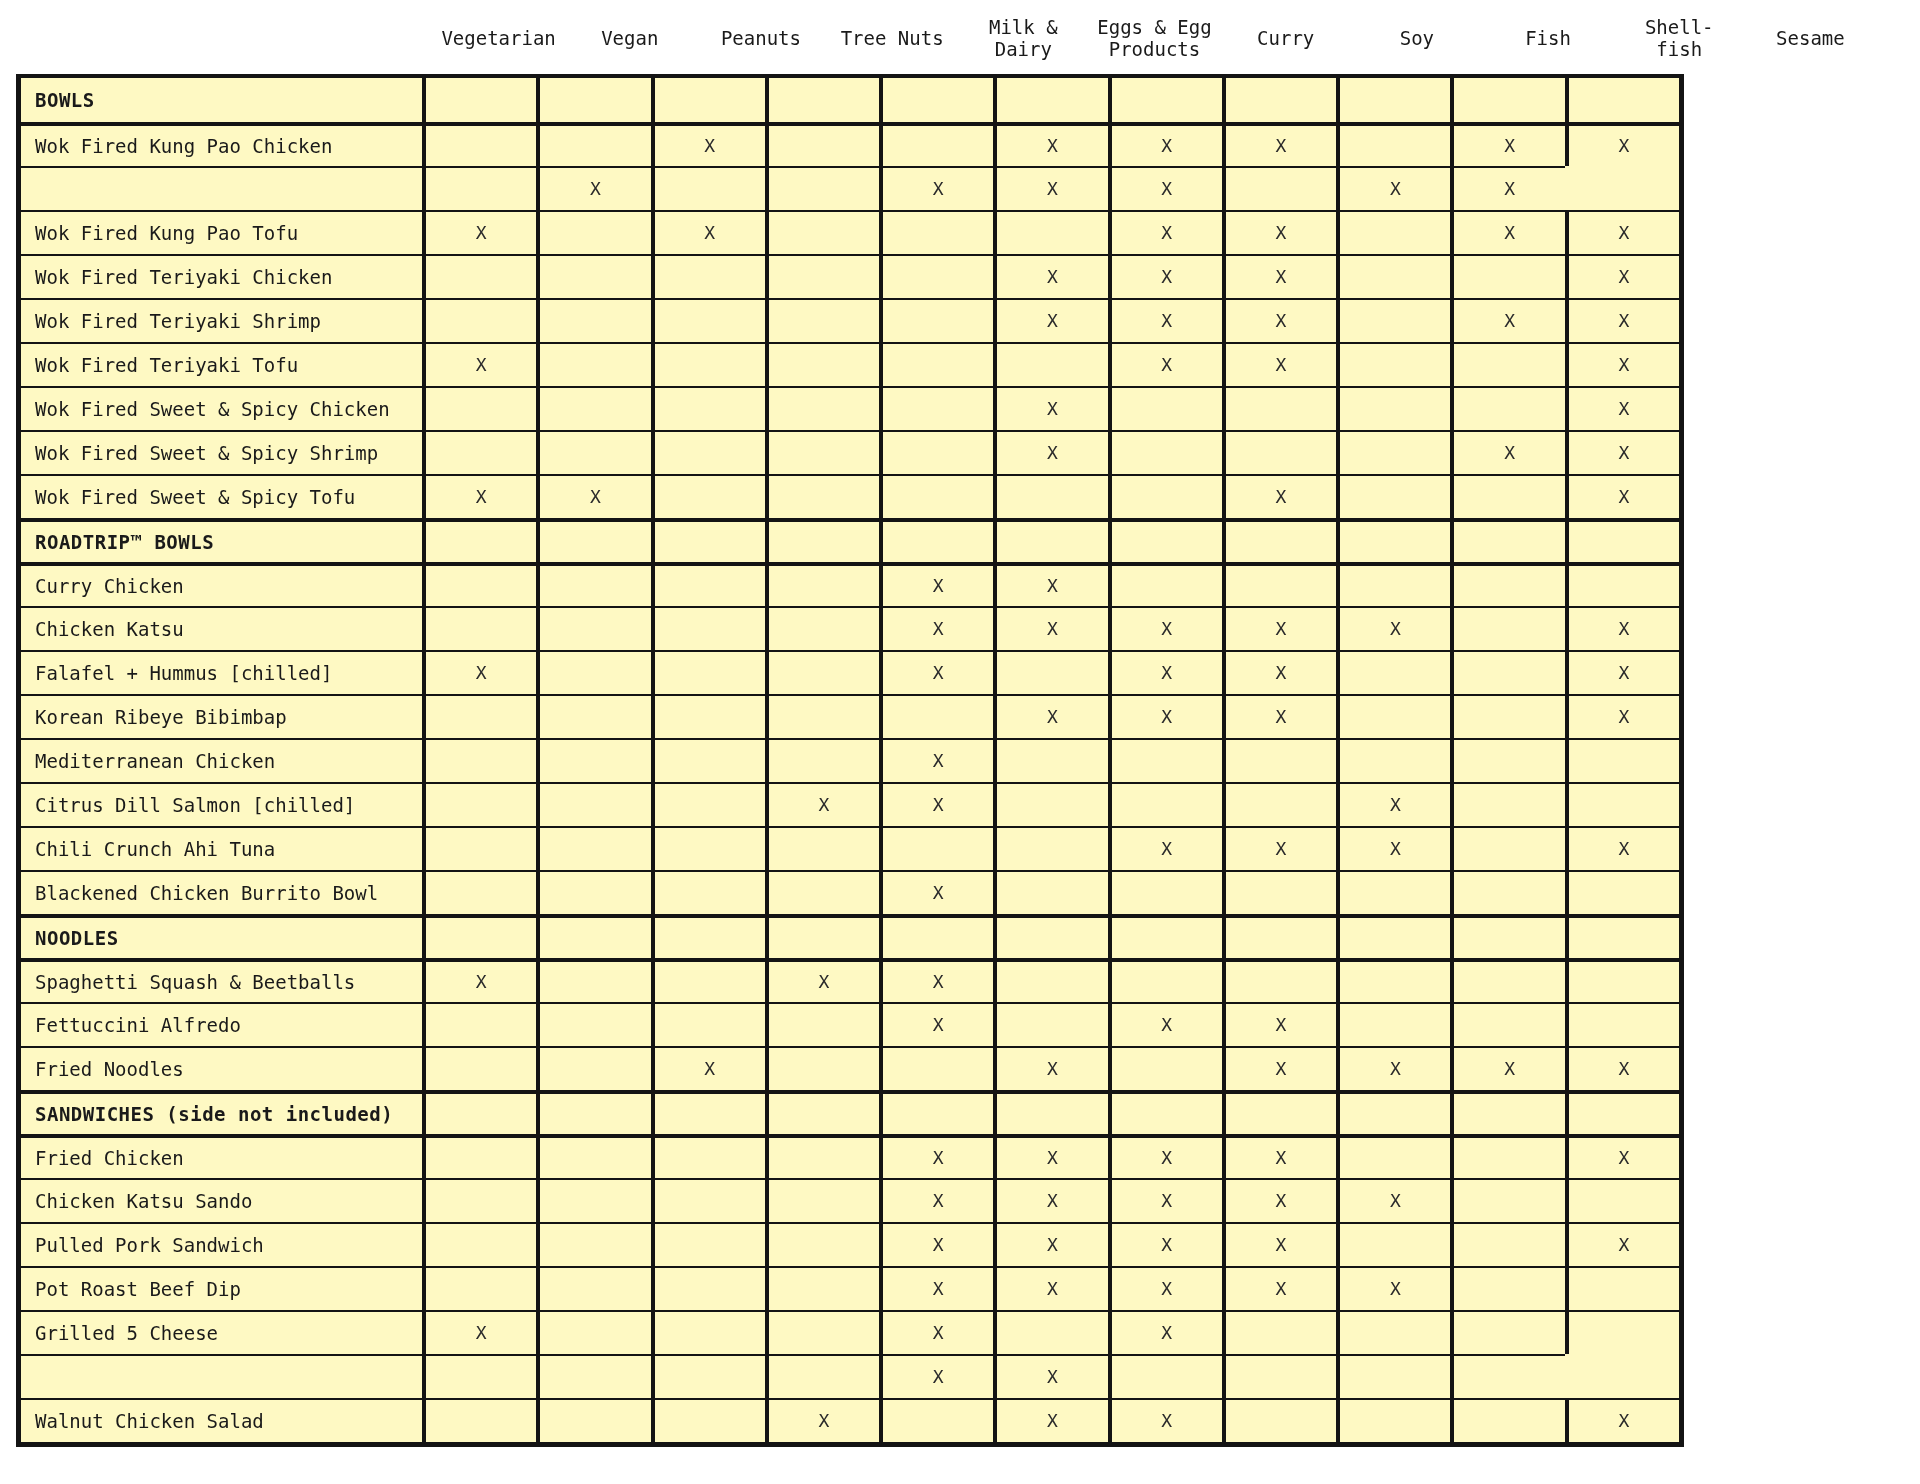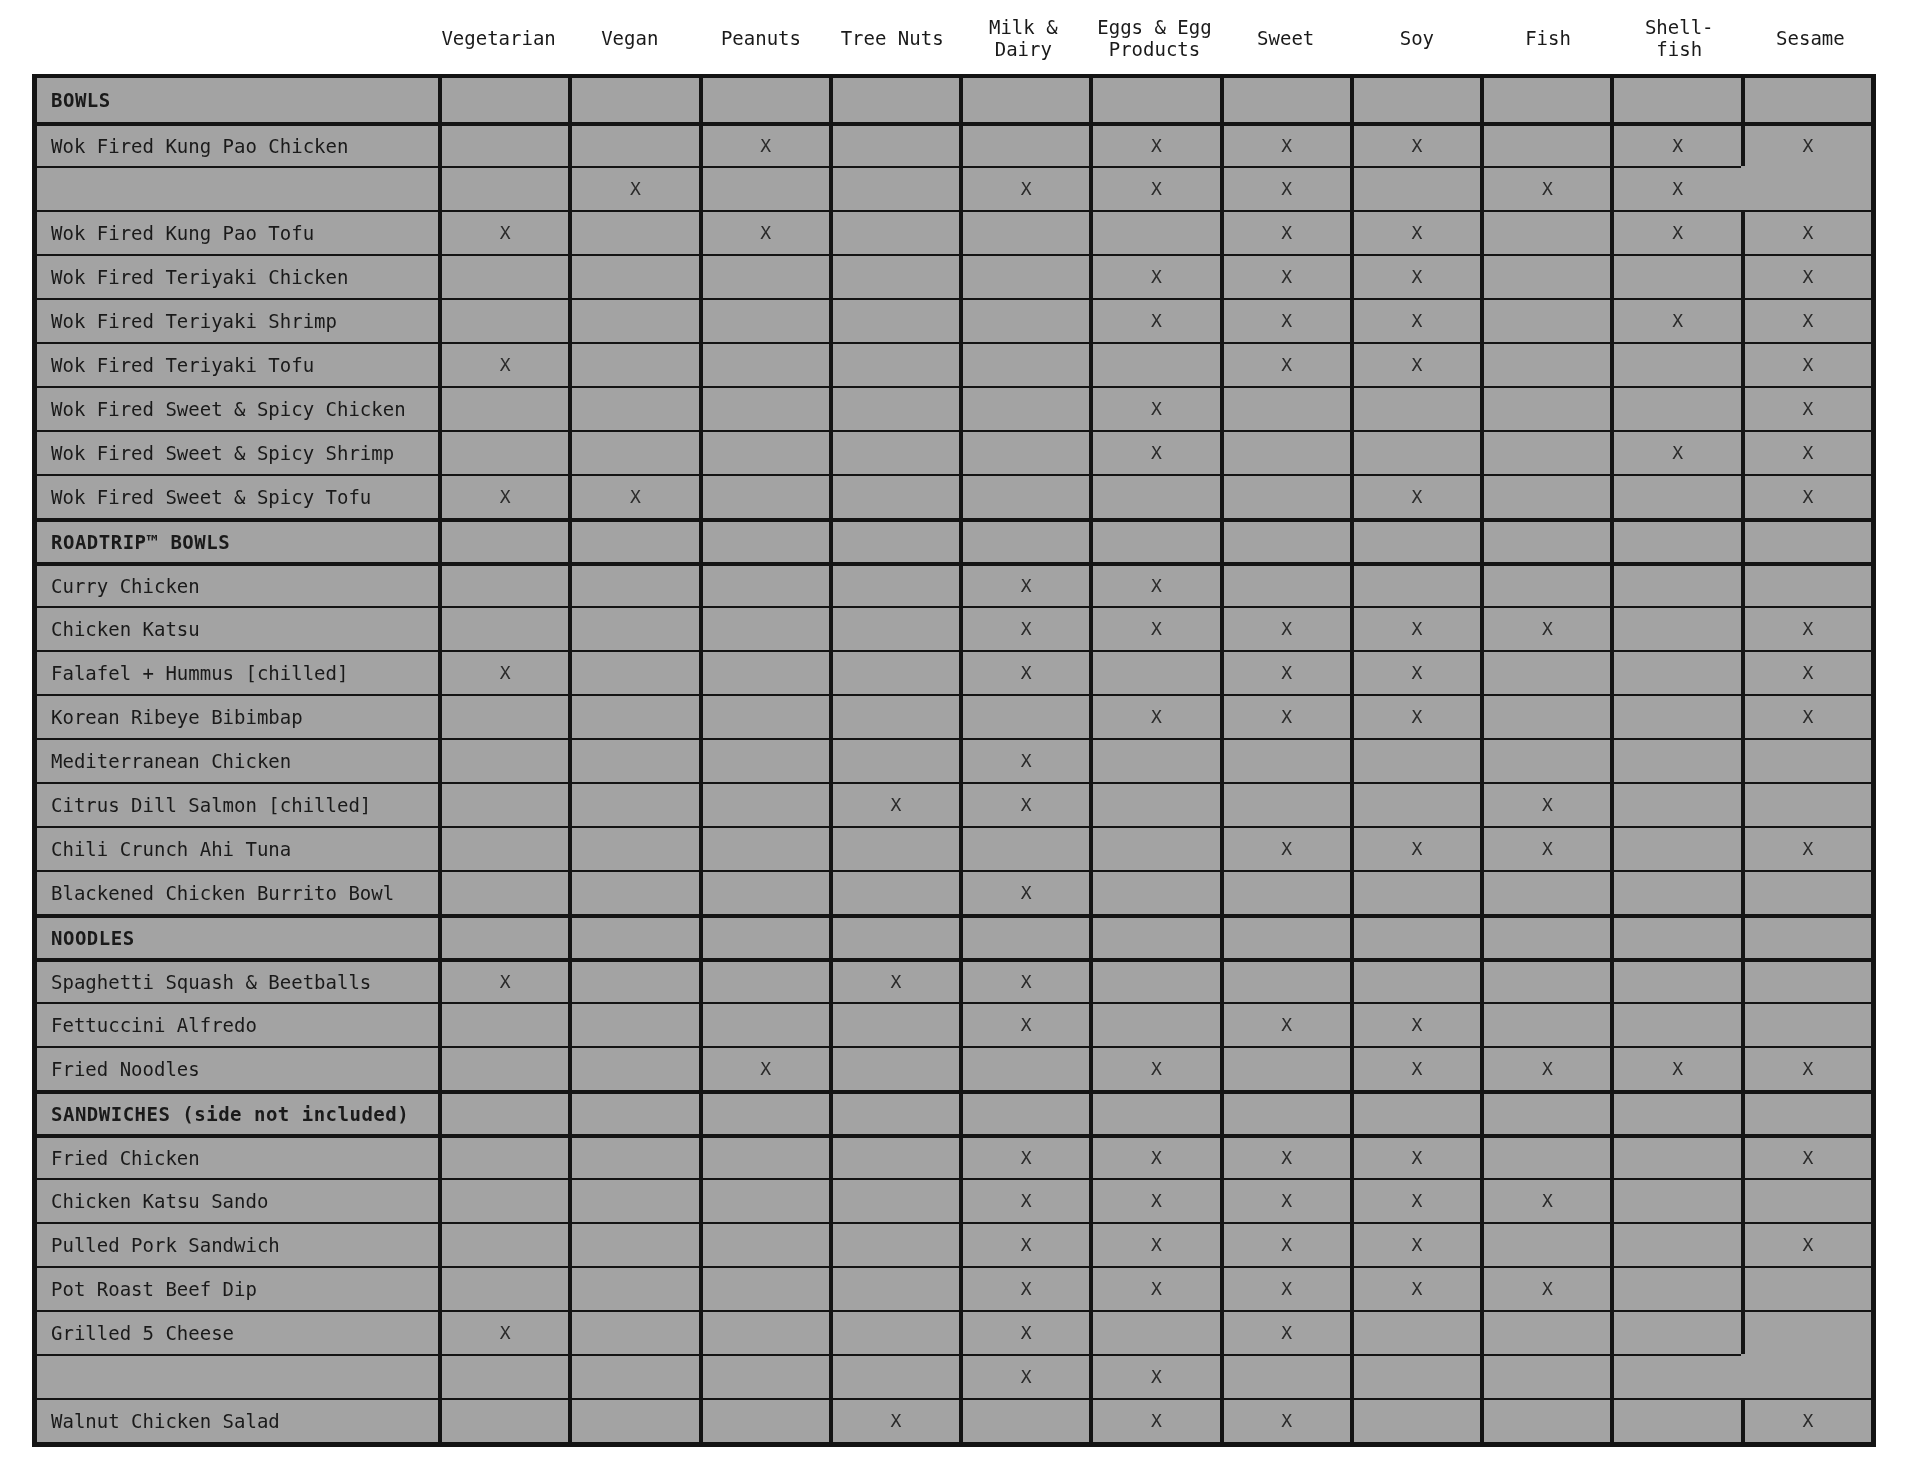--- a/index.html
+++ b/index.html
@@ -30,26 +30,26 @@
   .hcell {
     text-align: center;
     font-size: 19px;
     line-height: 1.18;
     color: #1a1a1a;
     letter-spacing: 0px;
     white-space: nowrap;
   }
   
   .grid-table {
-    margin-left: 32px;
-    width: 1844px;
+    margin-left: 16px;
+    width: 1668px;
     box-sizing: border-box;
     border: 5px solid #141414;
     border-top-width: 4px;
-    background: #a3a3a3;
+    background: #fef9c3;
   }
   .row {
     display: grid;
     grid-template-columns: 401px repeat(11, 1fr);
     height: 44px;
     box-sizing: border-box;
   }
   .cell {
     box-sizing: border-box;
     border-left: 4px solid #141414;
@@ -100,21 +100,21 @@
       </div>
       <div class="hcell">
         <div>Milk &amp;</div>
         <div>Dairy</div>
       </div>
       <div class="hcell">
         <div>Eggs &amp; Egg</div>
         <div>Products</div>
       </div>
       <div class="hcell">
-        <div>Sweet</div>
+        <div>Curry</div>
       </div>
       <div class="hcell">
         <div>Soy</div>
       </div>
       <div class="hcell">
         <div>Fish</div>
       </div>
       <div class="hcell">
         <div>Shell-</div>
         <div>fish</div>

